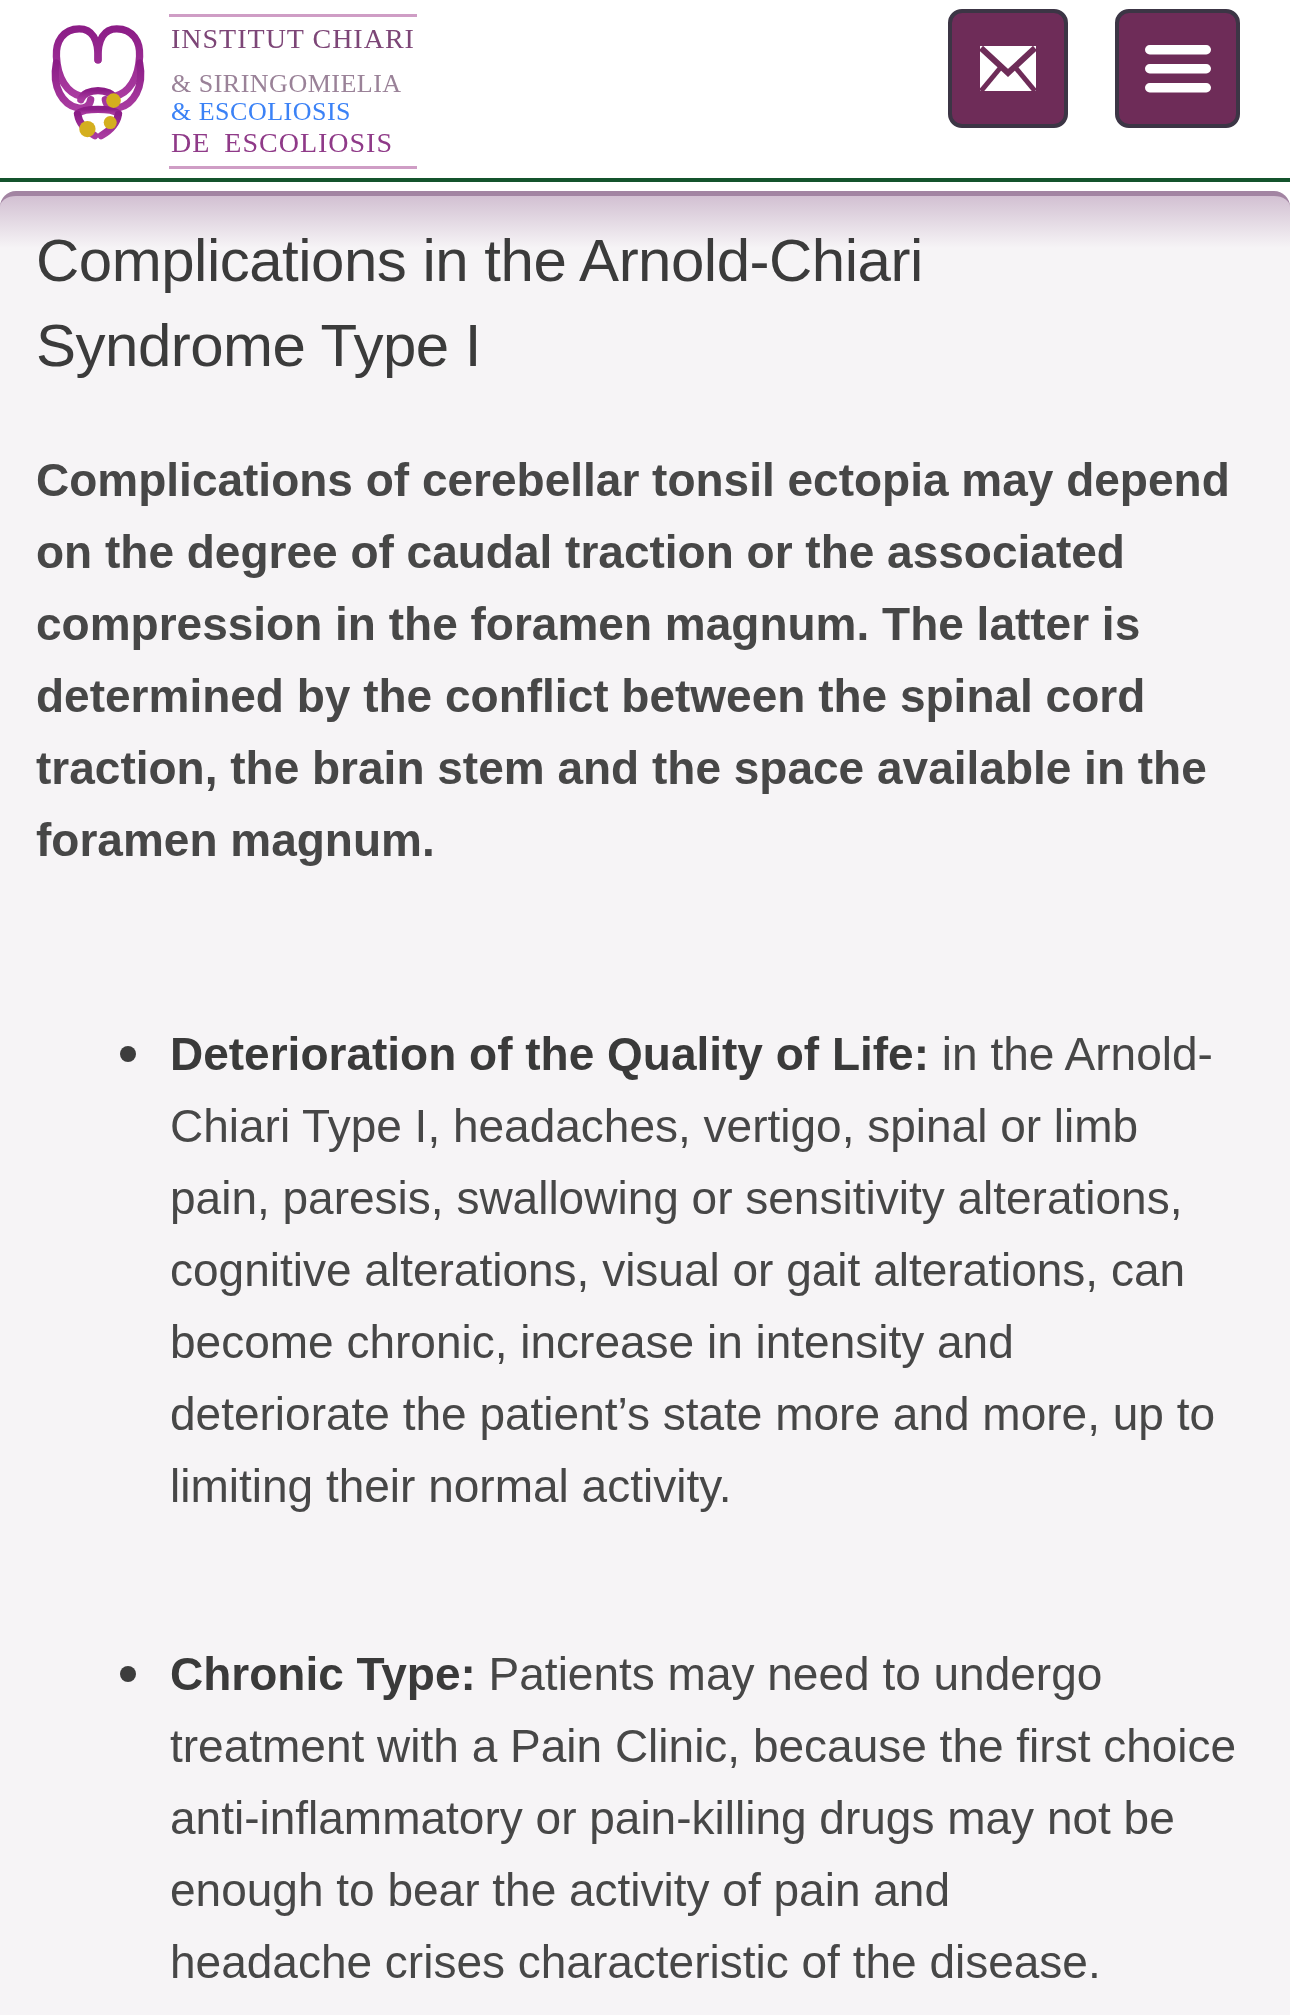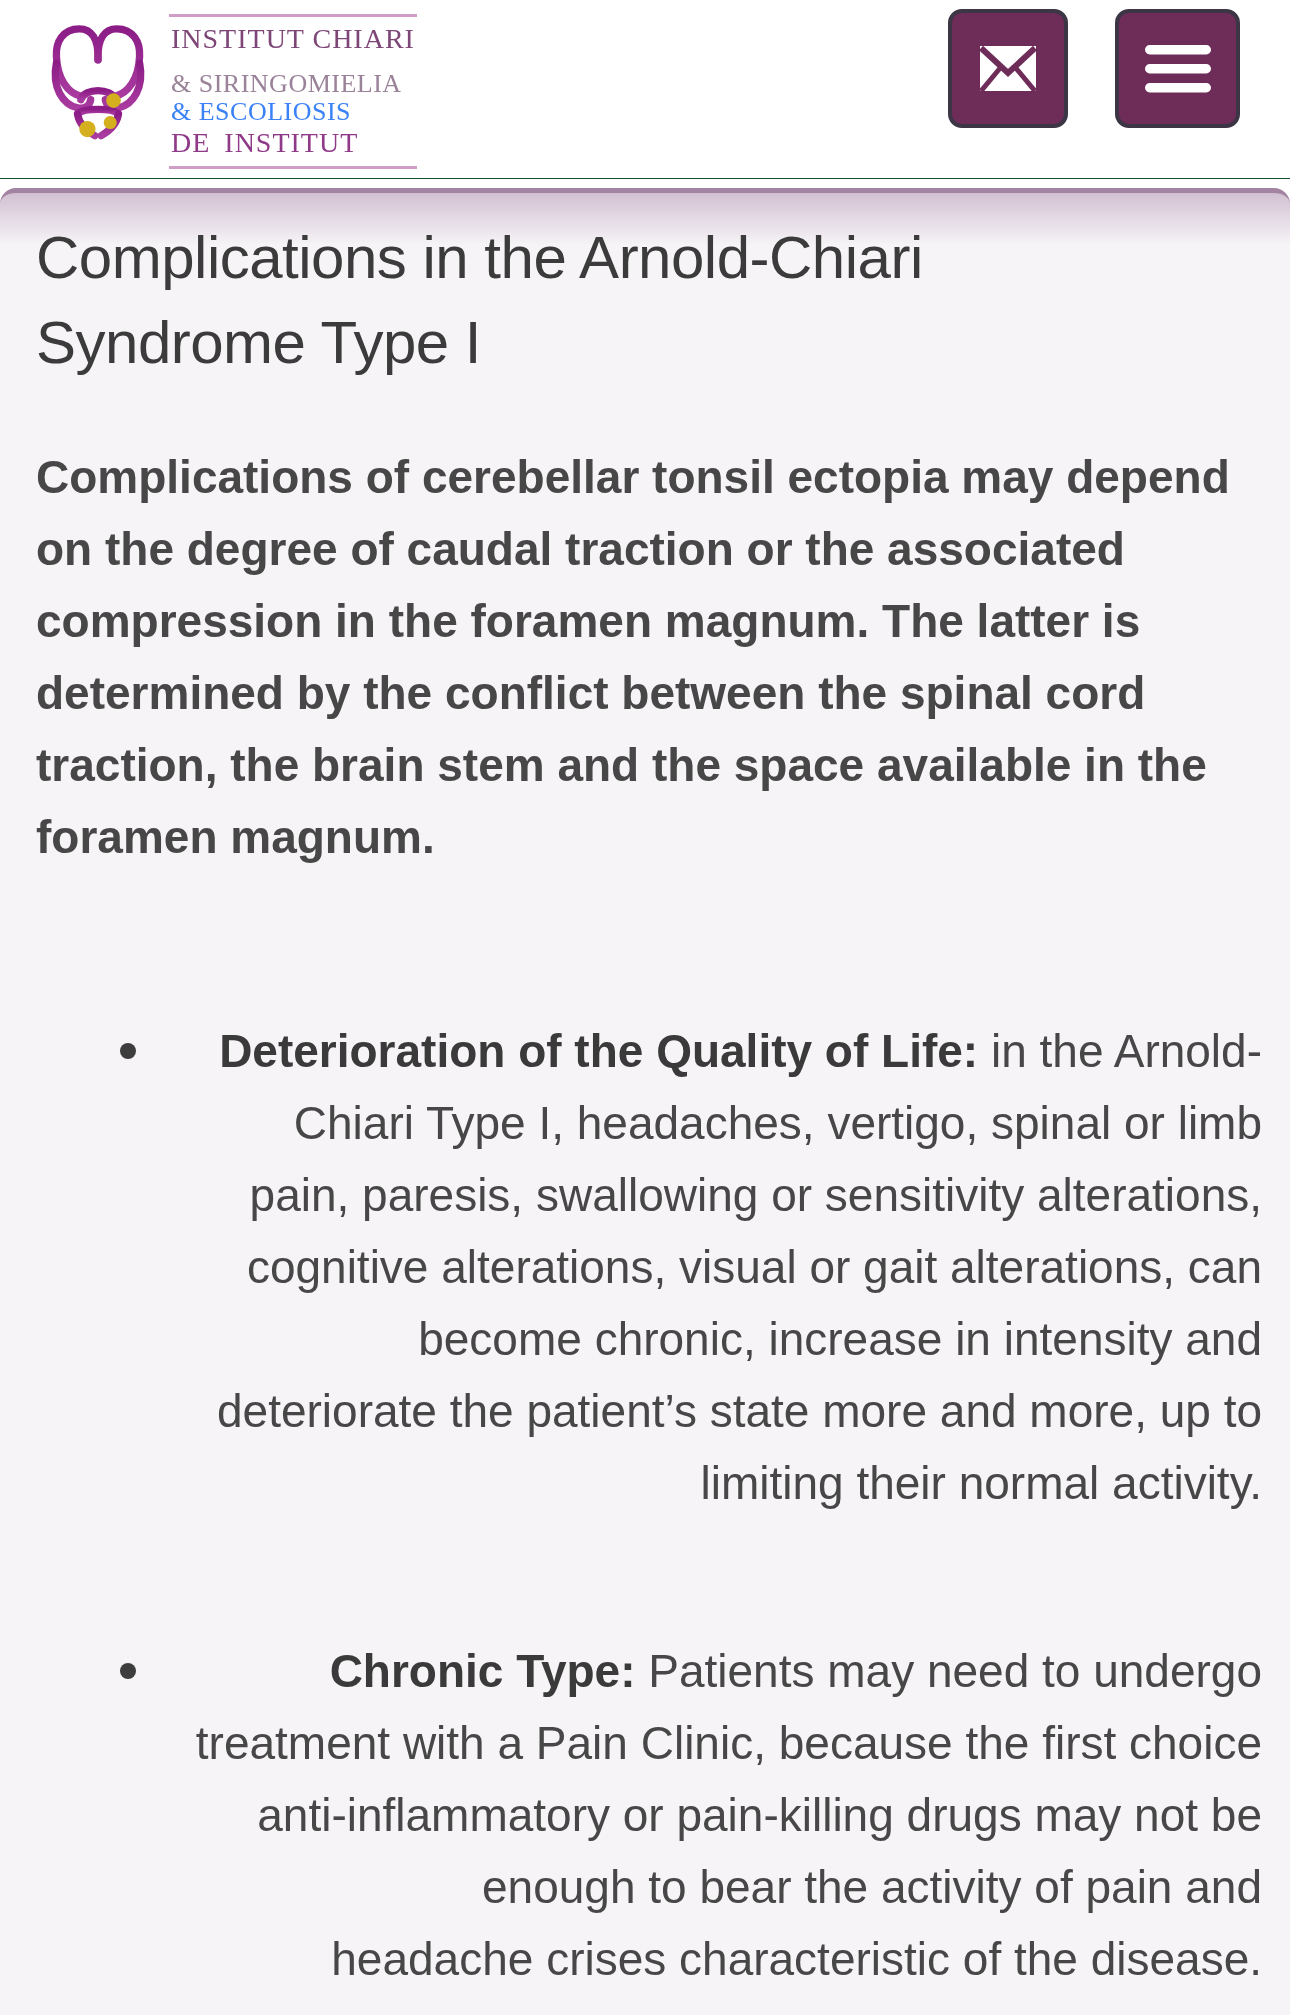--- a/index.html
+++ b/index.html
@@ -6,21 +6,21 @@
   body{
     width:1290px;height:2015px;overflow:hidden;background:#ffffff;
     font-family:"Liberation Sans","DejaVu Sans",sans-serif;
     -webkit-font-smoothing:antialiased;
   }
   .page{position:relative;width:1290px;height:2015px;}
 
   
   .site-header{
     position:relative;height:178px;background:#ffffff;
-    border-bottom:1px solid #14532d;
+    border-bottom:4px solid #14532d;
   }
   .logo{position:absolute;left:45px;top:10px;display:flex;align-items:flex-start;text-decoration:none;cursor:pointer;}
   .brain{width:106px;height:142px;flex:0 0 auto;}
   .logo-text{
     margin-left:18px;margin-top:4px;
     border-top:3px solid #cf9dc5;border-bottom:3px solid #cf9dc5;
     padding:7px 2px 9px 2px;min-width:240px;
     font-family:"Liberation Serif","DejaVu Serif",serif;
   }
   .logo-text span{display:block;line-height:1.06;white-space:nowrap;}
@@ -59,21 +59,20 @@
     font-size:46px;line-height:72px;font-weight:700;
     color:#474747;white-space:pre-line;
   }
   ul.complications{
     list-style:none;margin:142px 0 0 0;padding:0 0 0 134px;
   }
   ul.complications li{
     position:relative;
     font-size:46px;line-height:72px;color:#474747;
     margin:0 0 116px 0;
-    text-align:right;
   }
   ul.complications li::before{
     content:"";position:absolute;left:-50px;top:28px;
     width:16px;height:16px;border-radius:50%;background:#3d3d3d;
   }
   .blabel{font-weight:700;color:#3a3a3a;}
   .btext{white-space:pre-line;}
 </style>
 </head>
 <body>
@@ -105,21 +104,21 @@
         <g fill="#d4af1e">
           <circle cx="84" cy="104" r="9"></circle>
           <circle cx="52" cy="139" r="10"></circle>
           <circle cx="80" cy="131" r="8"></circle>
         </g>
       </svg>
       <span class="logo-text">
         <span class="lt1">INSTITUT CHIARI</span>
         <span class="lt2">&amp; SIRINGOMIELIA</span>
         <span class="lt3">&amp; ESCOLIOSIS</span>
-        <span class="lt4">DE INSTITUT</span>
+        <span class="lt4">DE ESCOLIOSIS</span>
       </span>
     </a>
 
     <button class="hbtn mail" type="button">
       <svg width="58" height="47" viewBox="0 0 58 47" aria-hidden="true">
         <rect x="1" y="1" width="56" height="45" fill="#ffffff"></rect>
         <path d="M2 3 L29 28 L56 3" stroke="#6e2c58" stroke-width="6" fill="none"></path>
         <path d="M2 46 L22 22" stroke="#6e2c58" stroke-width="5" fill="none"></path>
         <path d="M56 46 L36 22" stroke="#6e2c58" stroke-width="5" fill="none"></path>
       </svg>

